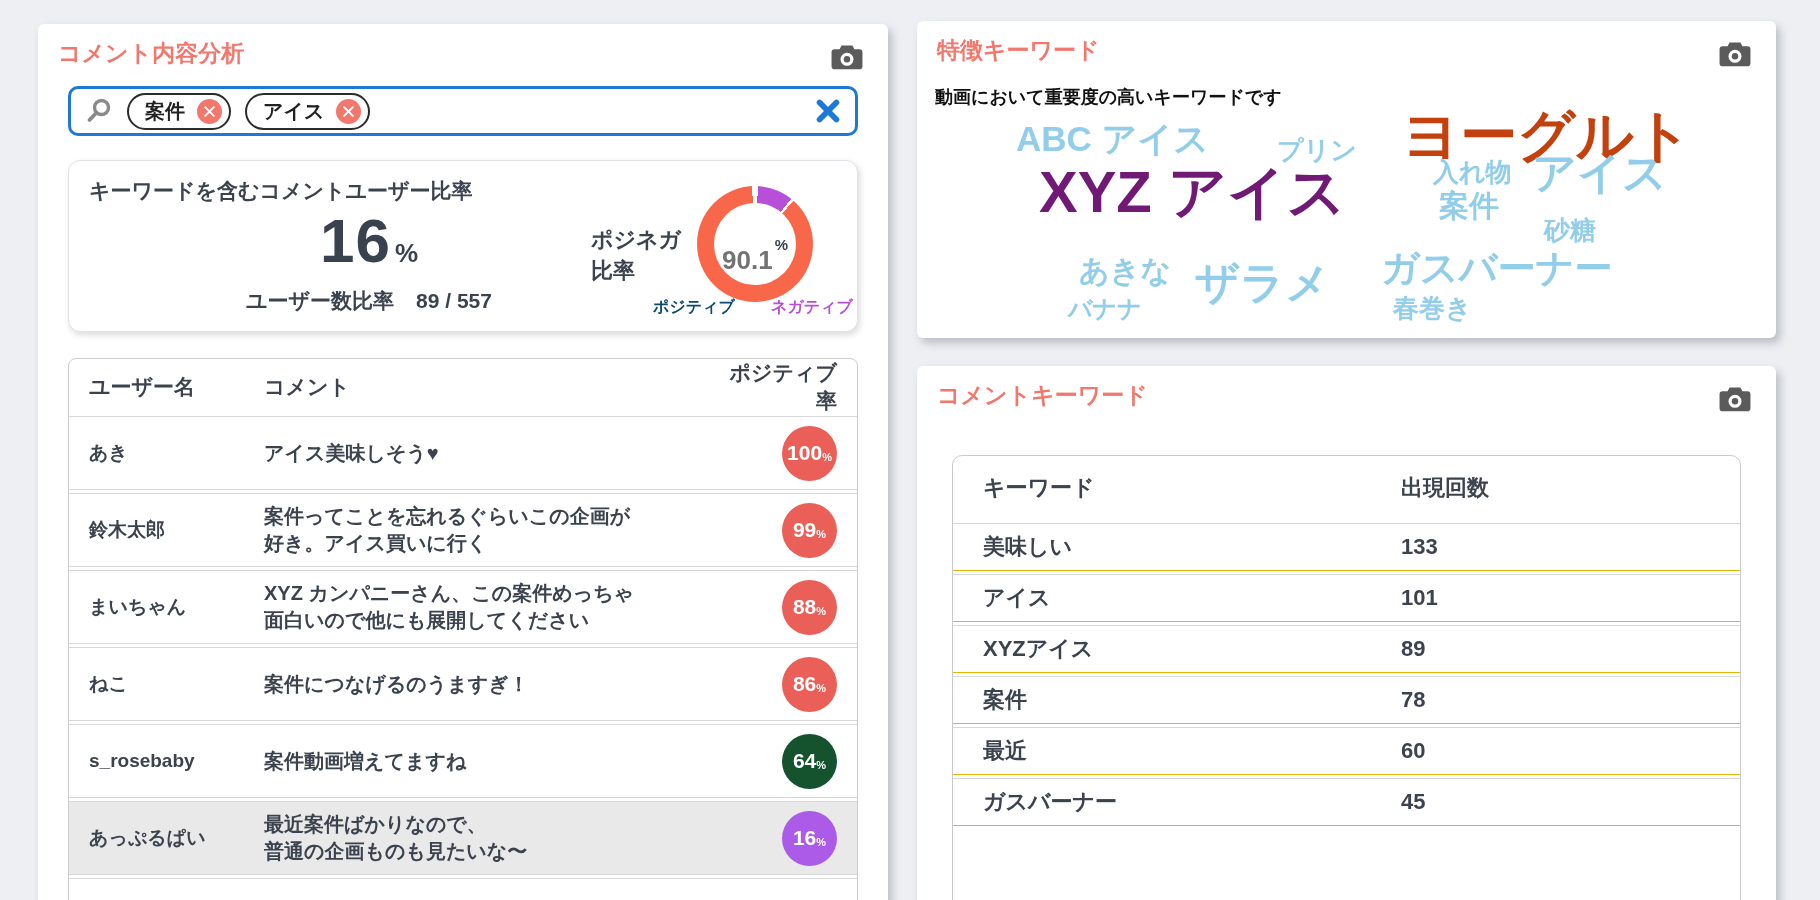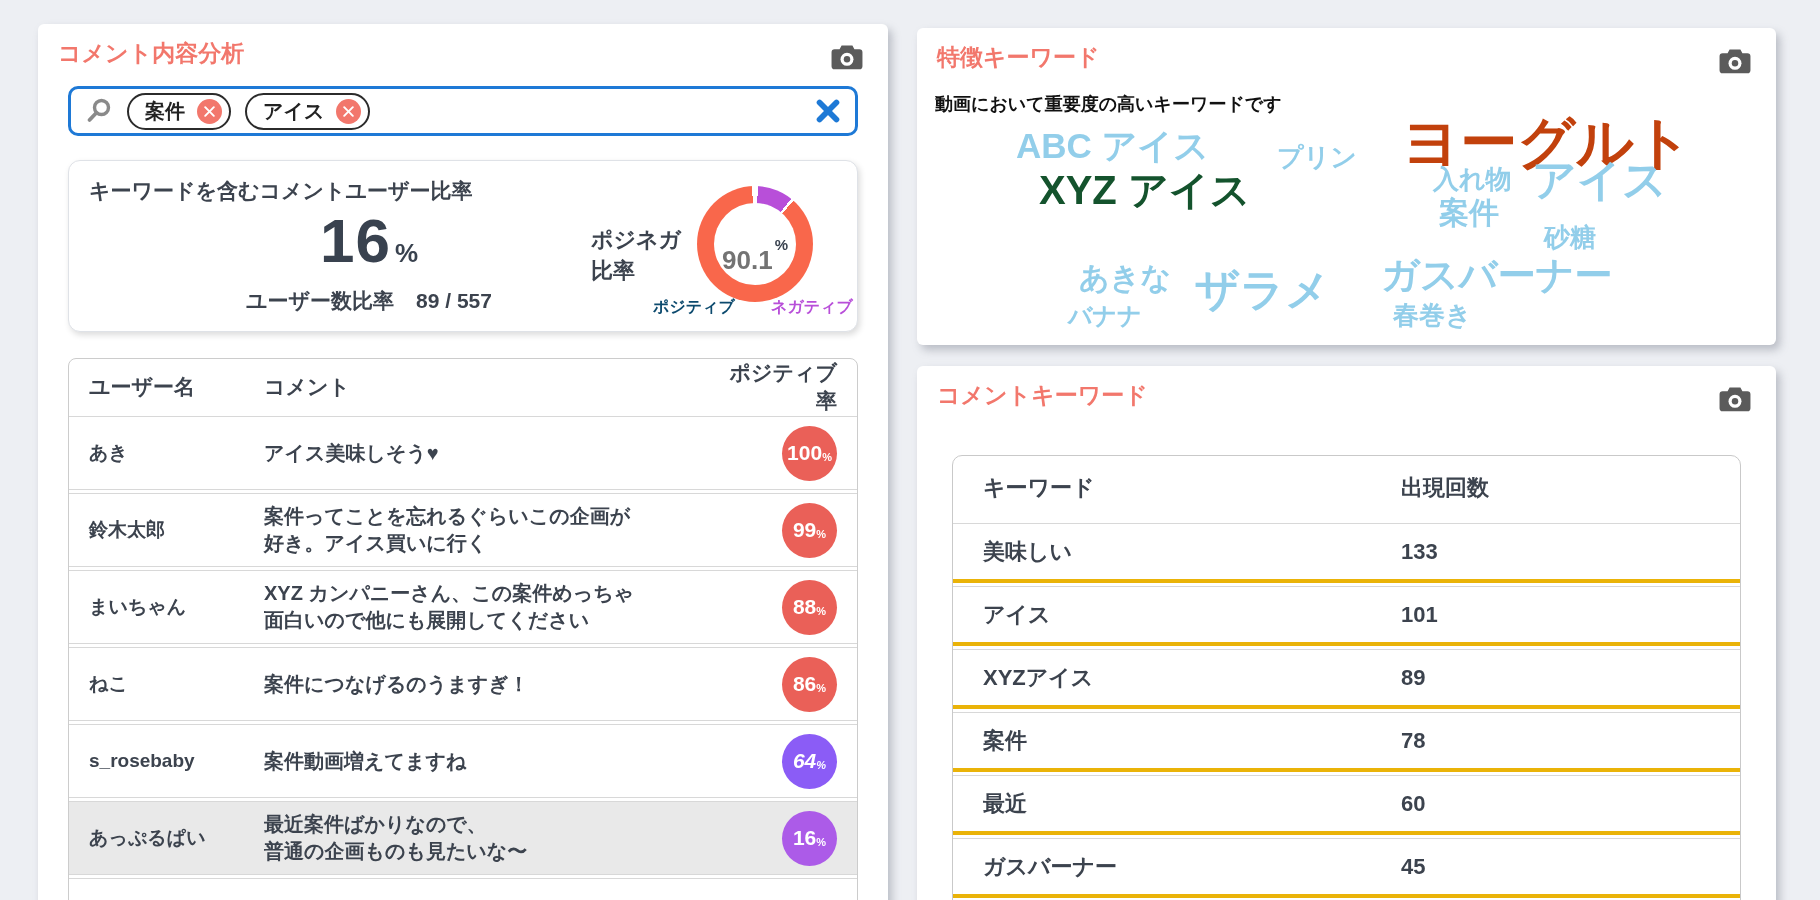--- a/index.html
+++ b/index.html
@@ -10,21 +10,21 @@
     font-family: "Liberation Sans", "DejaVu Sans", sans-serif;
     color: #3c434e;
   }
   .panel {
     position: absolute;
     background: #ffffff;
     border-radius: 6px;
     box-shadow: 4px 5px 8px rgba(110,115,130,.40);
   }
   #left-panel   { left: 38px;  top: 24px;  width: 850px; height: 940px; }
-  #right-top    { left: 917px; top: 28px;  width: 859px; height: 317px; }
+  #right-top    { left: 917px; top: 21px;  width: 859px; height: 317px; }
   #right-bottom { left: 917px; top: 366px; width: 859px; height: 600px; }
 
   .panel-title {
     position: absolute; left: 20px; top: 14px;
     font-size: 23px; font-weight: bold; color: #f2776c;
   }
   .camera-btn { position: absolute; right: 22px; top: 16px; width: 38px; height: 34px; cursor: pointer; }
 
   
   #search-bar {
@@ -109,22 +109,22 @@
   #kw-table {
     position: absolute; left: 35px; top: 89px; width: 789px; height: 560px;
     border: 1px solid #c9c9c9; border-radius: 10px; overflow: hidden; background: #fff;
   }
   .k-head {
     display: grid; grid-template-columns: 418px 1fr; align-items: center;
     height: 64px; padding: 0 30px; font-size: 22px; font-weight: bold;
   }
   .k-row {
     display: grid; grid-template-columns: 418px 1fr; align-items: center;
-    height: 60px; padding: 0 30px;
-    border-top: 1px solid #d8d8d8; border-bottom: 4px solid #eab308;
+    height: 48px; padding: 0 30px;
+    border-top: 1px solid #d8d8d8; border-bottom: 1px solid #eab308;
     margin-top: 3px; font-size: 22px; font-weight: bold; background: #fff;
   }
 </style>
 </head>
 <body>
 
 <div class="panel" id="left-panel">
   <div class="panel-title">コメント内容分析</div>
 
   <div class="camera-btn">
@@ -229,21 +229,21 @@
         <span class="user">ねこ</span>
         <span class="comment">案件につなげるのうますぎ！</span>
         <span class="badge" style="background: rgb(234, 96, 88);">
           <span class="rate">86</span>
           <span class="unit">%</span>
         </span>
       </div>
         <div class="c-row">
         <span class="user">s_rosebaby</span>
         <span class="comment">案件動画増えてますね</span>
-        <span class="badge" style="background: #8b5cf6; font-style: italic;">
+        <span class="badge" style="background: #14532d;">
           <span class="rate">64</span>
           <span class="unit">%</span>
         </span>
       </div>
         <div class="c-row highlight">
         <span class="user">あっぷるぱい</span>
         <span class="comment">最近案件ばかりなので、
 普通の企画ものも見たいな〜</span>
         <span class="badge" style="background: rgb(172, 91, 232);">
           <span class="rate">16</span>
@@ -265,21 +265,21 @@
     </svg>
   </div>
   <div id="wc-subtitle">動画において重要度の高いキーワードです</div>
 
   <div id="wordcloud">
       <span class="wc-word" style="left: 99px; top: 100px; font-size: 35px; color: rgb(146, 206, 234);">ABC アイス</span>
       <span class="wc-word" style="left: 360px; top: 116px; font-size: 26px; color: rgb(146, 206, 234);">プリン</span>
       <span class="wc-word" style="left: 485px; top: 86px; font-size: 57px; color: #c2410c;">ヨーグルト</span>
       <span class="wc-word" style="left: 516px; top: 138px; font-size: 26px; color: rgb(146, 206, 234);">入れ物</span>
       <span class="wc-word" style="left: 615px; top: 130px; font-size: 44px; color: rgb(146, 206, 234);">アイス</span>
-      <span class="wc-word" style="left: 122px; top: 142px; font-size: 40px; color: #14532d;">XYZ アイス</span>
+      <span class="wc-word" style="left: 122px; top: 142px; font-size: 58px; color: #701a75;">XYZ アイス</span>
       <span class="wc-word" style="left: 522px; top: 170px; font-size: 30px; color: rgb(146, 206, 234);">案件</span>
       <span class="wc-word" style="left: 627px; top: 196px; font-size: 26px; color: rgb(146, 206, 234);">砂糖</span>
       <span class="wc-word" style="left: 162px; top: 235px; font-size: 30px; color: rgb(146, 206, 234);">あきな</span>
       <span class="wc-word" style="left: 278px; top: 240px; font-size: 44px; color: rgb(146, 206, 234);">ザラメ</span>
       <span class="wc-word" style="left: 464px; top: 228px; font-size: 38px; color: rgb(146, 206, 234);">ガスバーナー</span>
       <span class="wc-word" style="left: 151px; top: 276px; font-size: 24px; color: rgb(146, 206, 234);">バナナ</span>
       <span class="wc-word" style="left: 476px; top: 274px; font-size: 26px; color: rgb(146, 206, 234);">春巻き</span>
     </div>
 </div>
 

